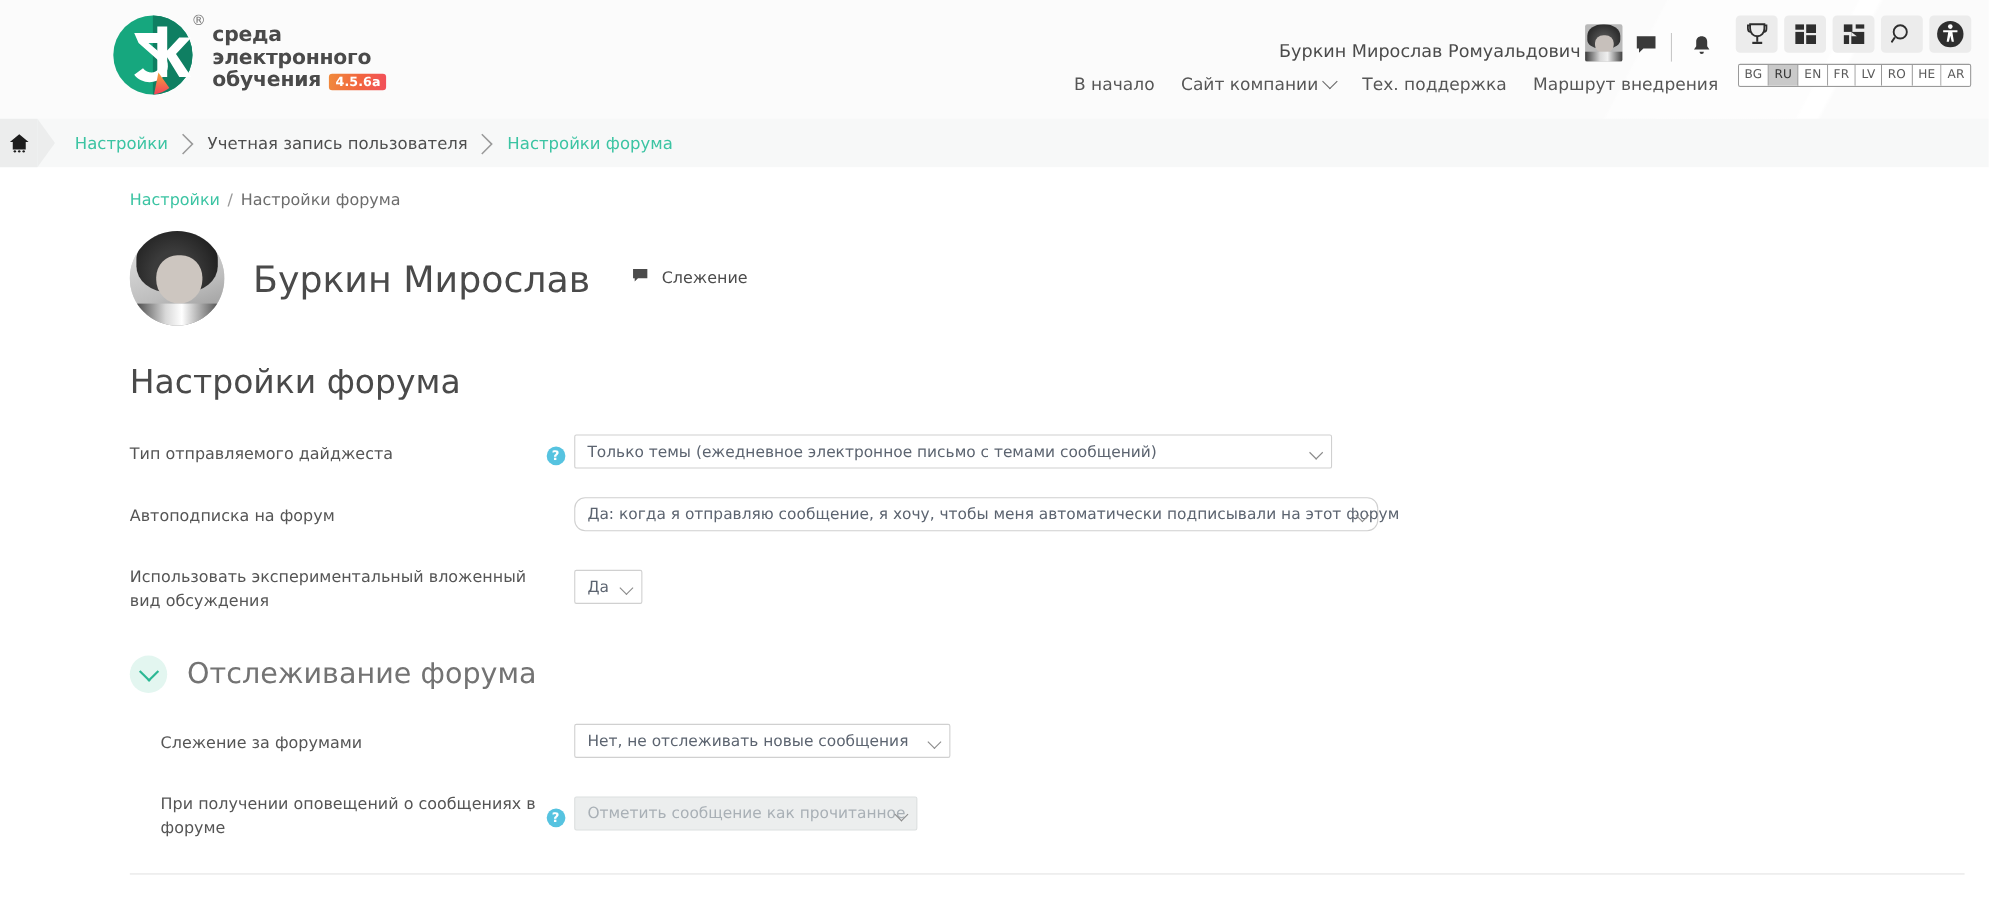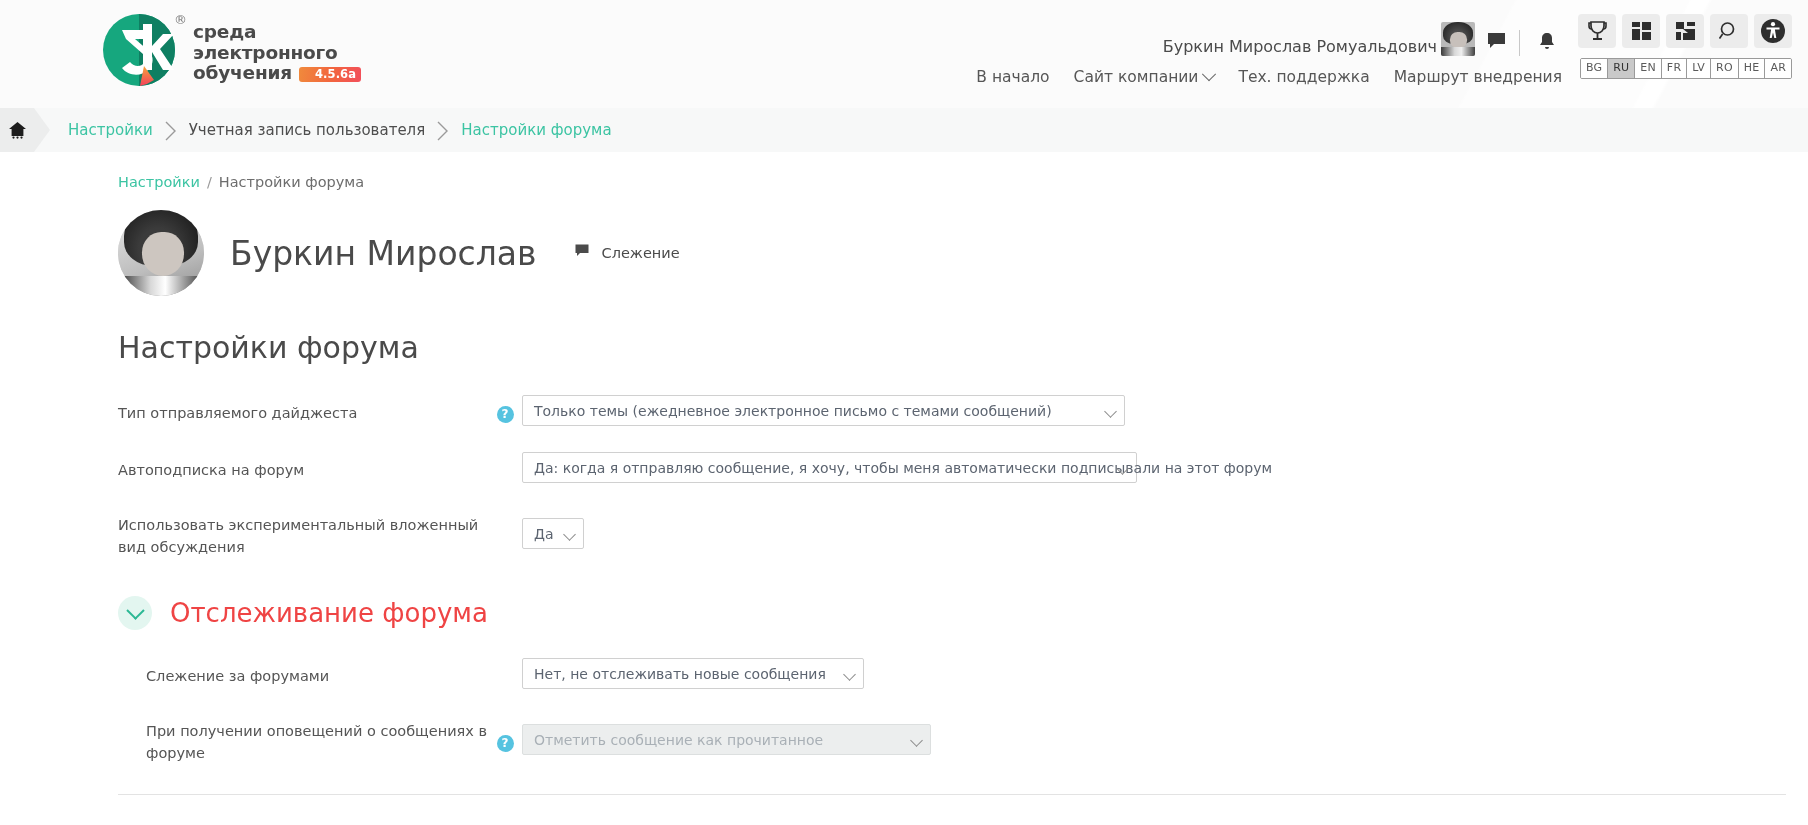--- a/index.html
+++ b/index.html
@@ -82,21 +82,21 @@
     font-weight: bold;
     font-size: 18.5px;
     line-height: 20.5px;
     color: #4a4a4a;
     letter-spacing: -0.2px;
   }
   .logo-words .l3 { display:flex; align-items:center; }
   .version-badge {
     display: inline-block;
     margin-left: 7px;
-    padding: 1px 5px 2px 16px;
+    padding: 1px 5px 2px 6px;
     border-radius: 3px;
     background: linear-gradient(100deg, #f08a3c 0%, #f2643f 55%, #f24f5b 100%);
     color: #ffffff;
     font-size: 11.5px;
     font-weight: bold;
     letter-spacing: 0.1px;
     line-height: 12px;
     position: relative;
     top: 1px;
   }
@@ -427,25 +427,25 @@
     border-right: 1.4px solid #8b8b8b;
     border-bottom: 1.4px solid #8b8b8b;
     transform: rotate(45deg);
   }
   .select.disabled {
     background: #eceeee;
     color: #a9b0b6;
     border-color: #dcdfdf;
     cursor: default;
   }
-  .select.w-digest { width: 603px; }
-  .select.w-autosub { width: 615px; }
+  .select.w-digest { width: 689px; }
+  .select.w-autosub { width: 731px; border-radius: 10px; }
   .select.w-nested { width: 62px; padding-right: 24px; }
   .select.w-track { width: 342px; }
-  .select.w-readmark { width: 409px; }
+  .select.w-readmark { width: 312px; }
 
   
   .section-head {
     display: flex;
     align-items: center;
     gap: 18px;
     padding-left: 118px;
     margin: 38px 0 26px 0;
     cursor: pointer;
   }
@@ -457,21 +457,21 @@
     flex: 0 0 auto;
   }
   .chev-circle .ch {
     width: 11px; height: 11px;
     border-right: 2px solid #2bb894;
     border-bottom: 2px solid #2bb894;
     transform: rotate(45deg) translate(-2px,-2px);
   }
   .section-title {
     font-size: 26px;
-    color: #ef4444;
+    color: #737373;
     font-weight: 400;
     font-family: "DejaVu Sans", sans-serif;
   }
 
   .hr {
     height: 1px;
     background: #e3e3e3;
     margin: 30px 22px 0 118px;
   }
 </style>

